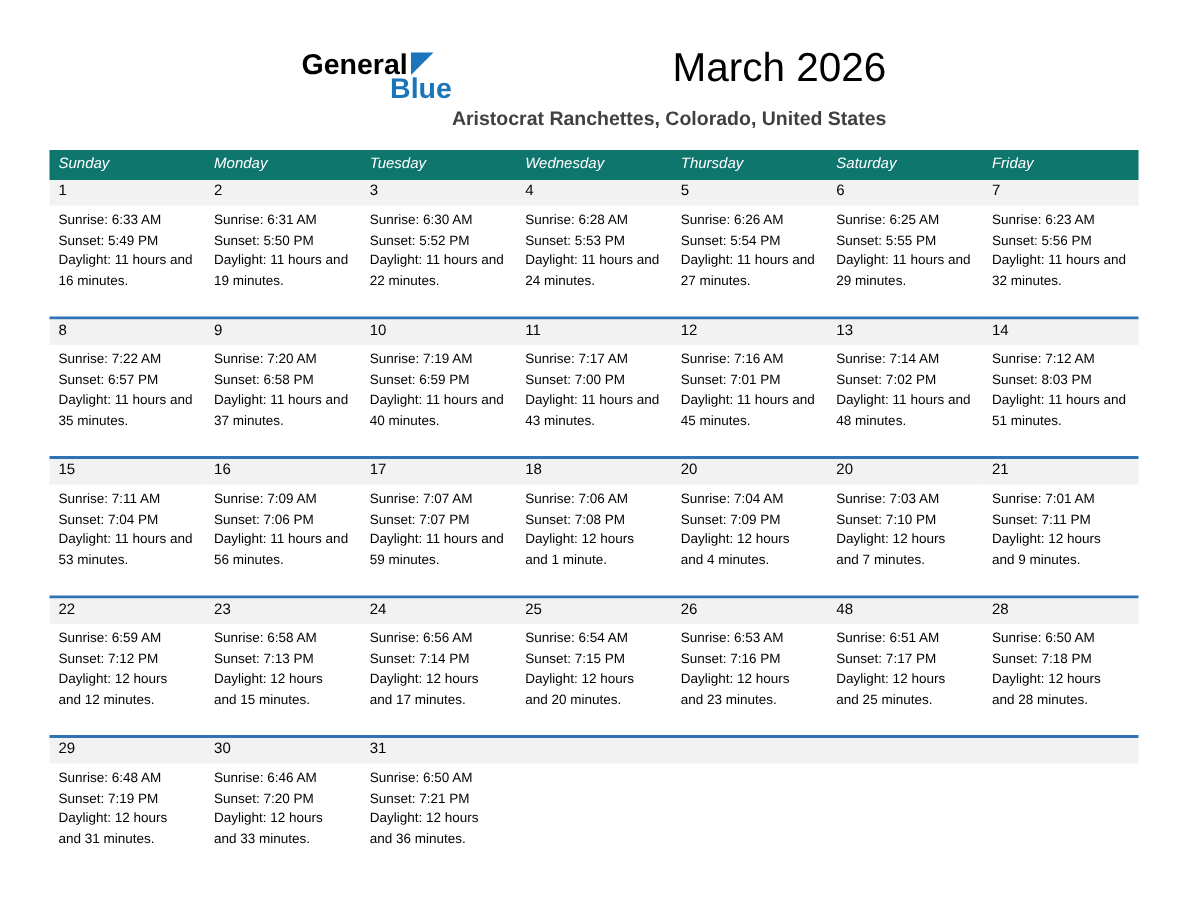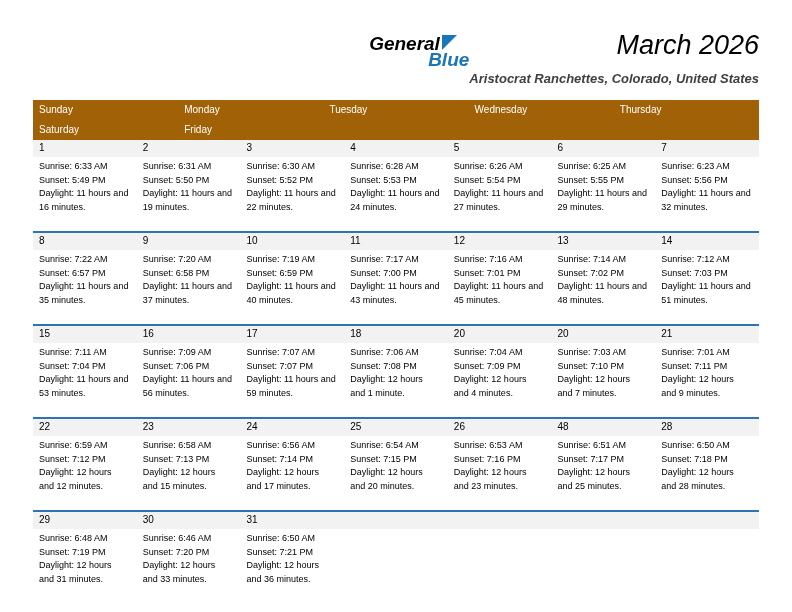--- a/index.html
+++ b/index.html
@@ -1,33 +1,33 @@
 <!DOCTYPE html>
 <html><head>
 <meta charset="utf-8">
 <style>
   * { margin:0; padding:0; box-sizing:border-box; }
   html,body { width:792px; height:612px; background:#ffffff;
               font-family:"Liberation Sans", sans-serif; color:#000; }
   .page { padding:30px 33px 0 33px; }
 
   
-  .top-bar { display:flex; justify-content:flex-end; align-items:flex-start;font-style:italic; }
+  .top-bar { display:flex; justify-content:center; align-items:flex-start; }
   .logo { line-height:1; padding-top:4px; }
   .logo-line1 { font-size:19px; font-weight:bold; color:#000; display:flex; align-items:flex-start; }
   .logo-triangle { display:inline-block; width:0; height:0; margin-left:2px; margin-top:1px;
                    border-top:15px solid #1b75bb; border-right:15px solid transparent; }
   .logo-line2 { font-size:19px; font-weight:bold; color:#1b75bb; margin-left:59px; margin-top:-3px; }
   .title-block { text-align:right; }
   .cal-title { font-size:27px; font-weight:normal; color:#000; line-height:1.15; }
   .cal-subtitle { font-size:13px; font-weight:bold; color:#404040; margin-top:10px; }
 
   
   .calendar { margin-top:14px; }
-  .weekday-row { display:grid; grid-template-columns:repeat(5,1fr); background:#a16207; }
+  .weekday-row { display:grid; grid-template-columns:repeat(7,1fr); background:#0f766e;font-style:italic; }
   .weekday-cell { color:#ffffff; font-size:10px; padding:4px 0 5px 6px; }
 
   .week-row { display:grid; grid-template-columns:repeat(7,1fr); }
   .week-row + .week-row { border-top:2px solid #2e74b5; }
   .day-cell { min-height:91px; }
   .day-num { background:#f2f2f2; font-size:10px; padding:2px 0 3px 6px; min-height:17px; }
   .day-details { padding:3px 6px 0 6px; }
   .detail-line { font-size:9px; line-height:13.5px; max-width:90px; }
 </style>
 </head>
@@ -164,21 +164,21 @@
             <div class="day-details">
               <div class="detail-line">Sunrise: 7:14 AM</div>
               <div class="detail-line">Sunset: 7:02 PM</div>
               <div class="detail-line">Daylight: 11 hours and 48 minutes.</div>
             </div>
           </div>
           <div class="day-cell">
             <div class="day-num">14</div>
             <div class="day-details">
               <div class="detail-line">Sunrise: 7:12 AM</div>
-              <div class="detail-line">Sunset: 7:03 PM</div>
+              <div class="detail-line">Sunset: 8:03 PM</div>
               <div class="detail-line">Daylight: 11 hours and 51 minutes.</div>
             </div>
           </div>
         </div>
         <div class="week-row">
           <div class="day-cell">
             <div class="day-num">15</div>
             <div class="day-details">
               <div class="detail-line">Sunrise: 7:11 AM</div>
               <div class="detail-line">Sunset: 7:04 PM</div>

